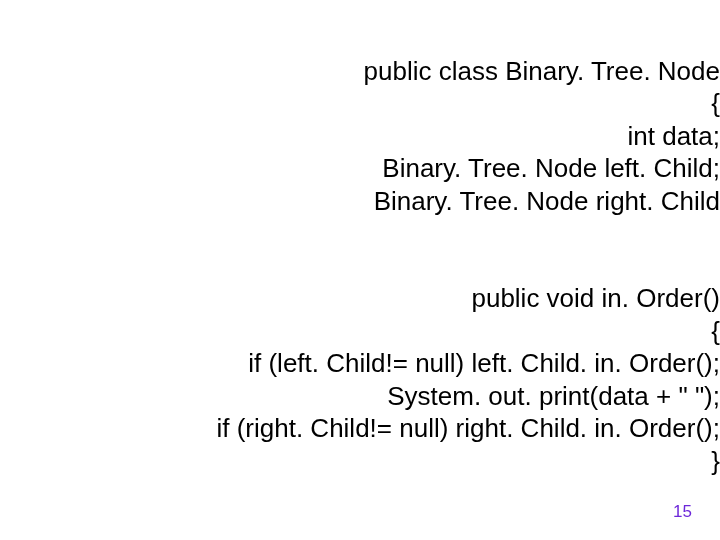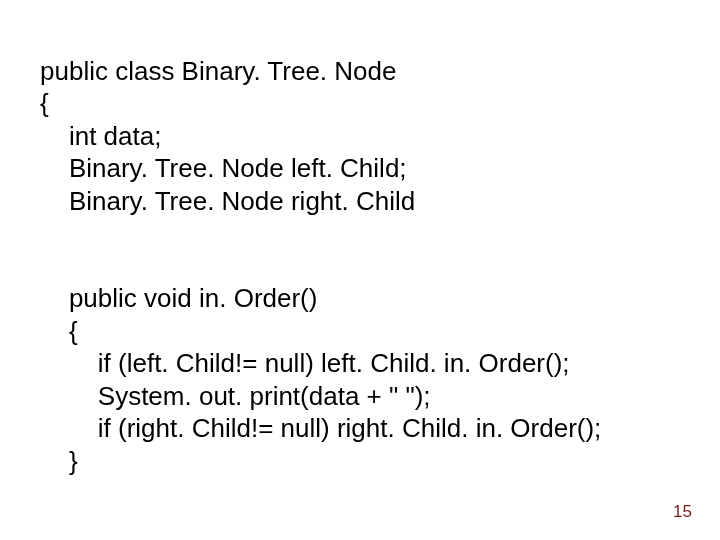--- a/index.html
+++ b/index.html
@@ -16,28 +16,29 @@
     position: relative;
     width: 720px;
     height: 540px;
     box-sizing: border-box;
     padding: 22px 0 0 40px;
   }
   .code {
     font-size: 26px;
     line-height: 1.25;
     white-space: pre;
+    text-align: right;
   }
   .pagenum {
     position: absolute;
     right: 28px;
     bottom: 18px;
     font-family: Arial, Helvetica, sans-serif;
     font-size: 17px;
-    color: #7f1d1d;
+    color: #6d28d9;
   }
 </style>
 </head>
 <body>
 
 <div class="slide">
   <div class="code">
 <span>public class Binary. Tree. Node</span>
 <span>{</span>
 <span>    int data;</span>

